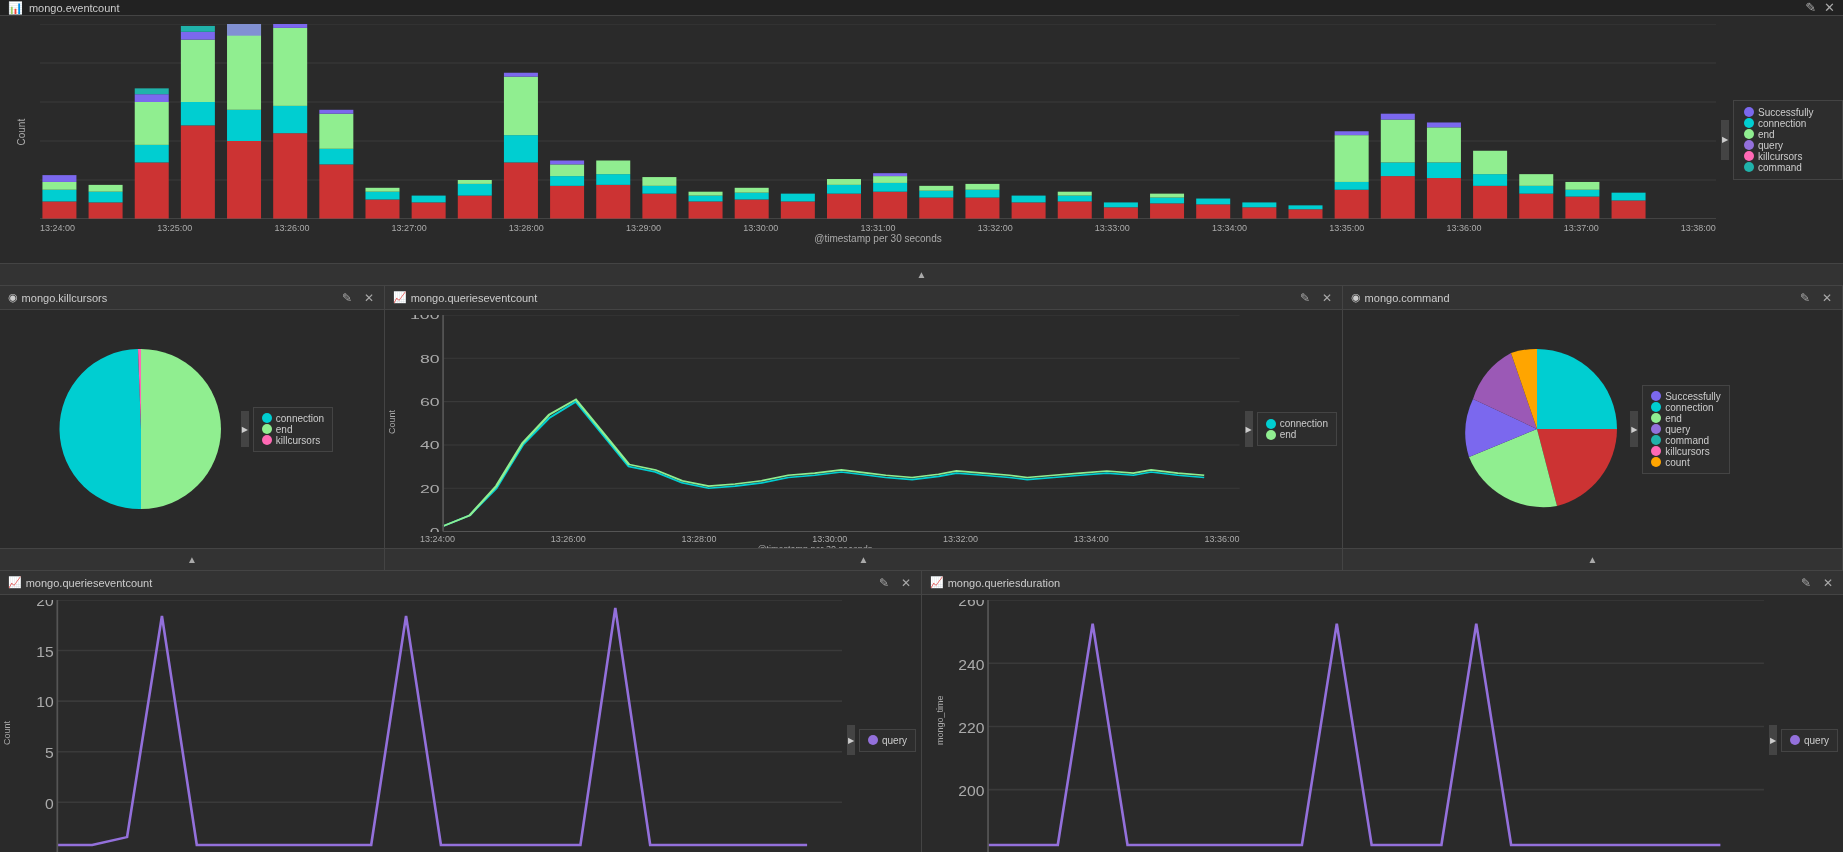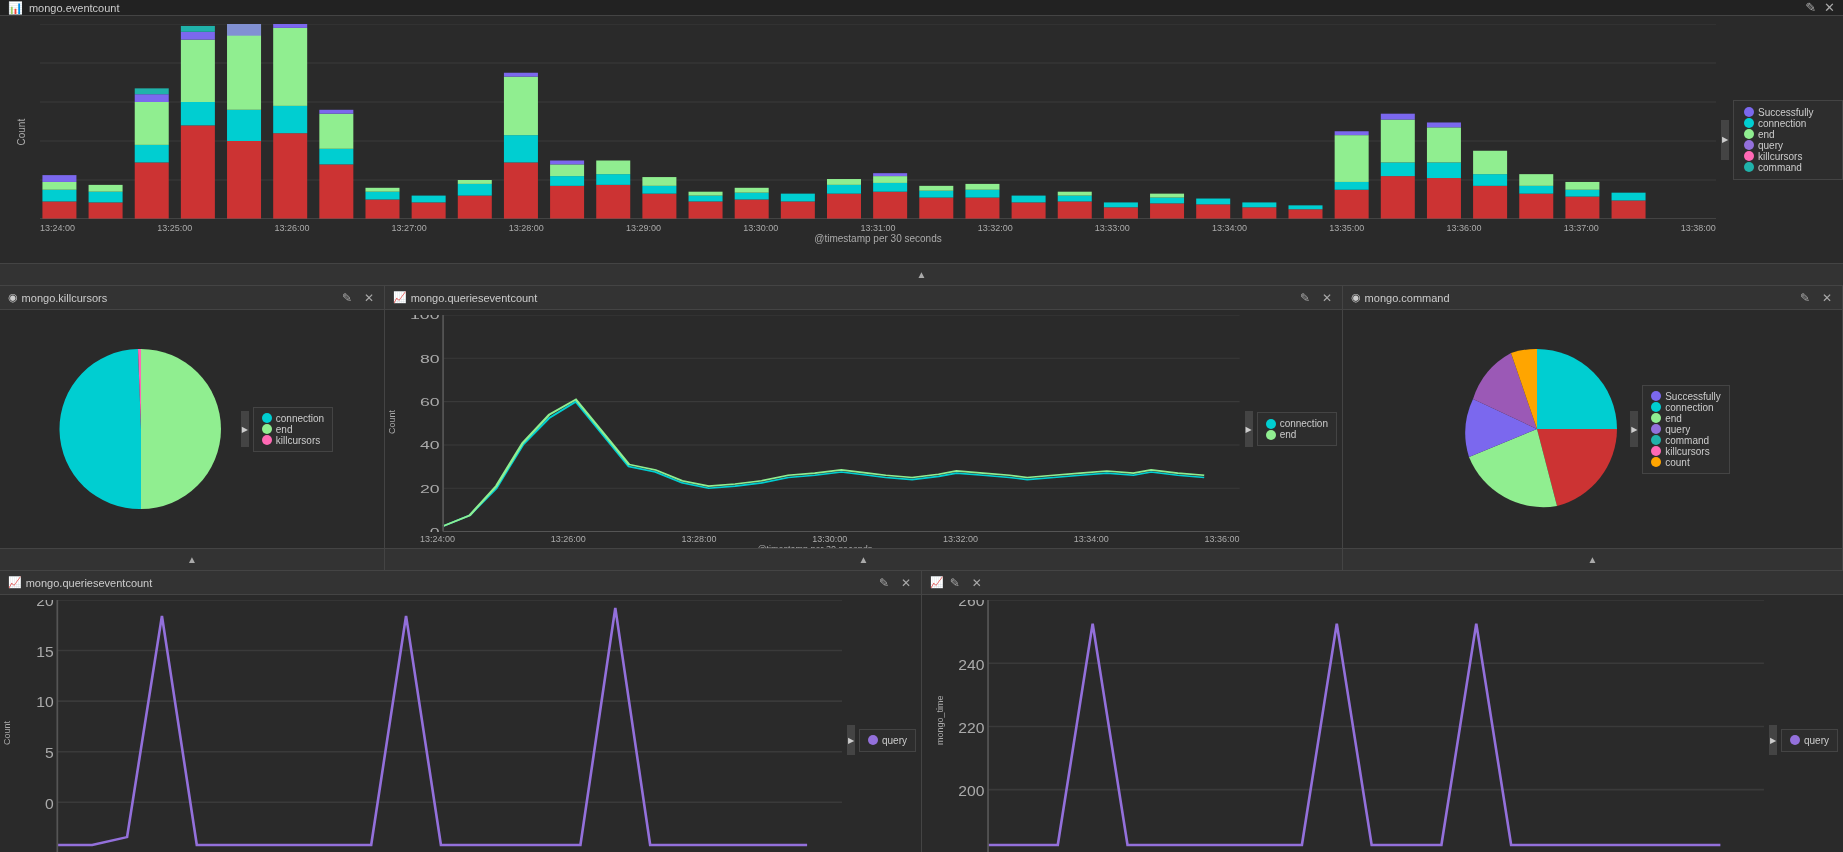--- a/index.html
+++ b/index.html
@@ -669,20 +669,21 @@
               </div>
             </div>
           </div>
         </div>
       </div>
     </div>
 
     <div class="panel-queriesduration">
       <div class="panel-header">
         <span style="font-size:11px; color:#ccc; margin-right:4px;">📈</span>
+        <span class="panel-title">mongo.queriesduration</span>
         <div class="panel-controls">
           <button class="panel-control-btn">✎</button>
           <button class="panel-control-btn">✕</button>
         </div>
       </div>
       <div class="panel-body">
         <div style="display:flex; flex:1; overflow:hidden; padding:5px;">
           <div style="position:relative; flex:1;">
             <span style="position:absolute; left:-12px; top:50%; transform:rotate(-90deg) translateX(50%); font-size:9px; color:#aaa;">mongo_time</span>
             <svg width="100%" height="90%" viewBox="0 0 480 160" preserveAspectRatio="none">

